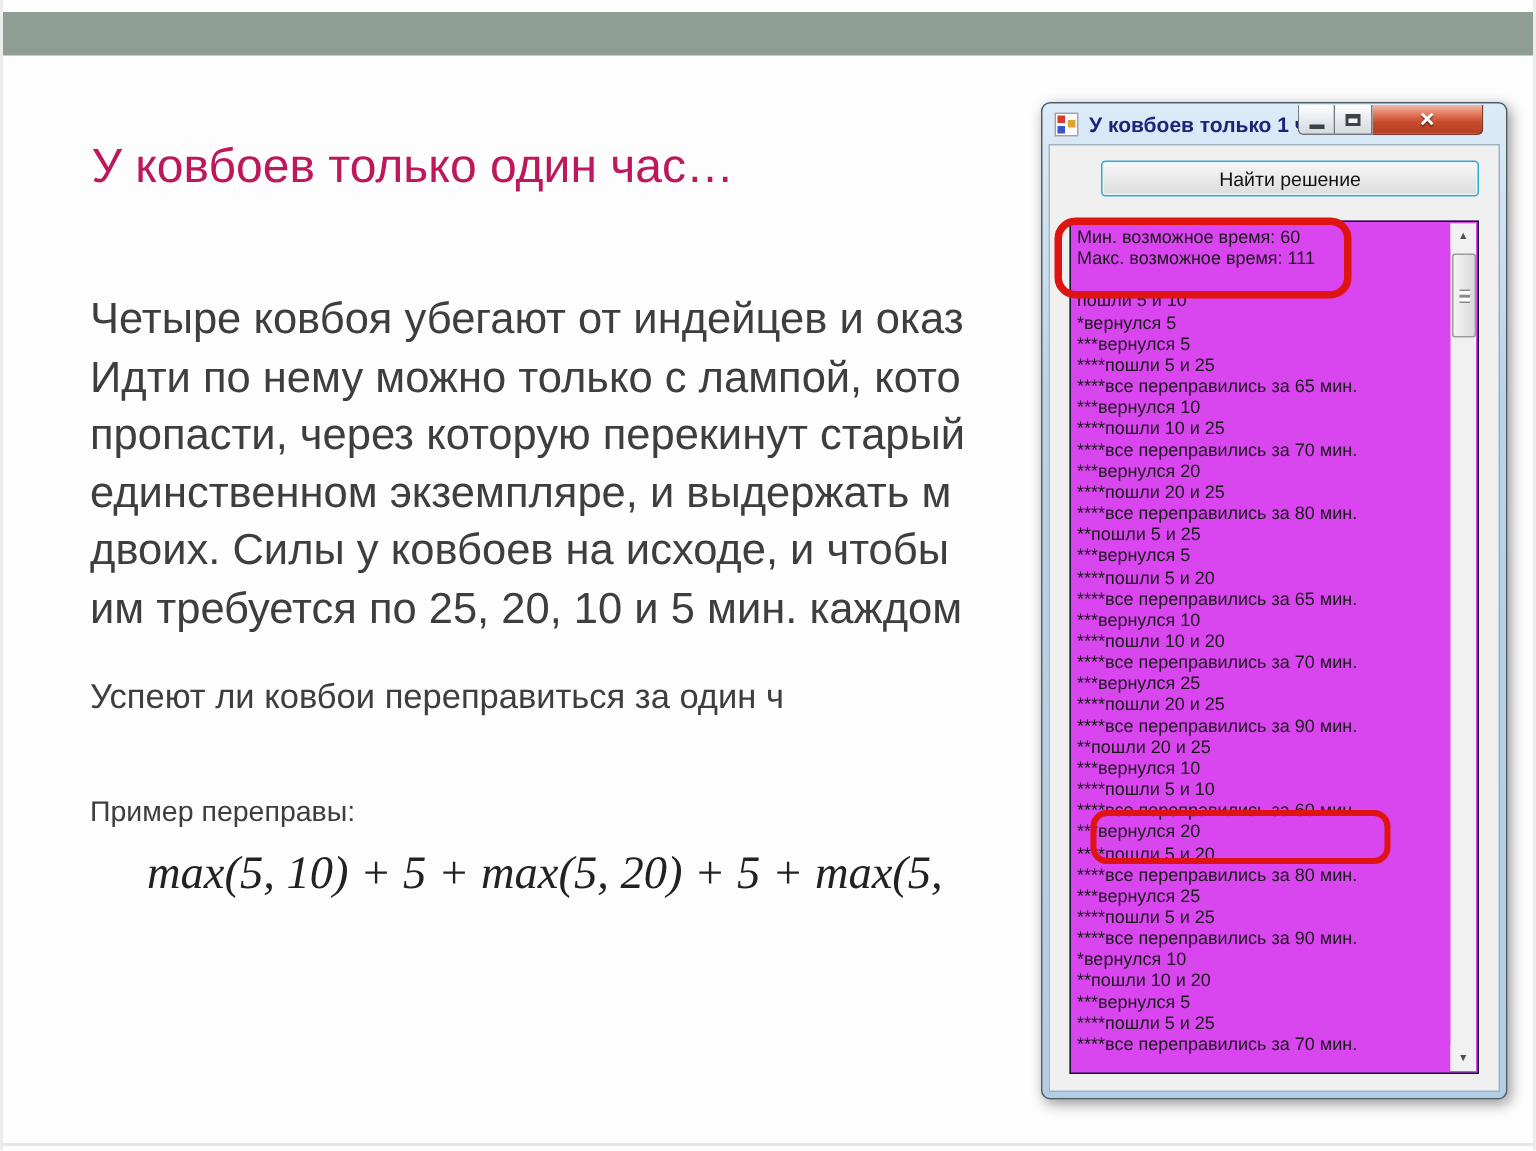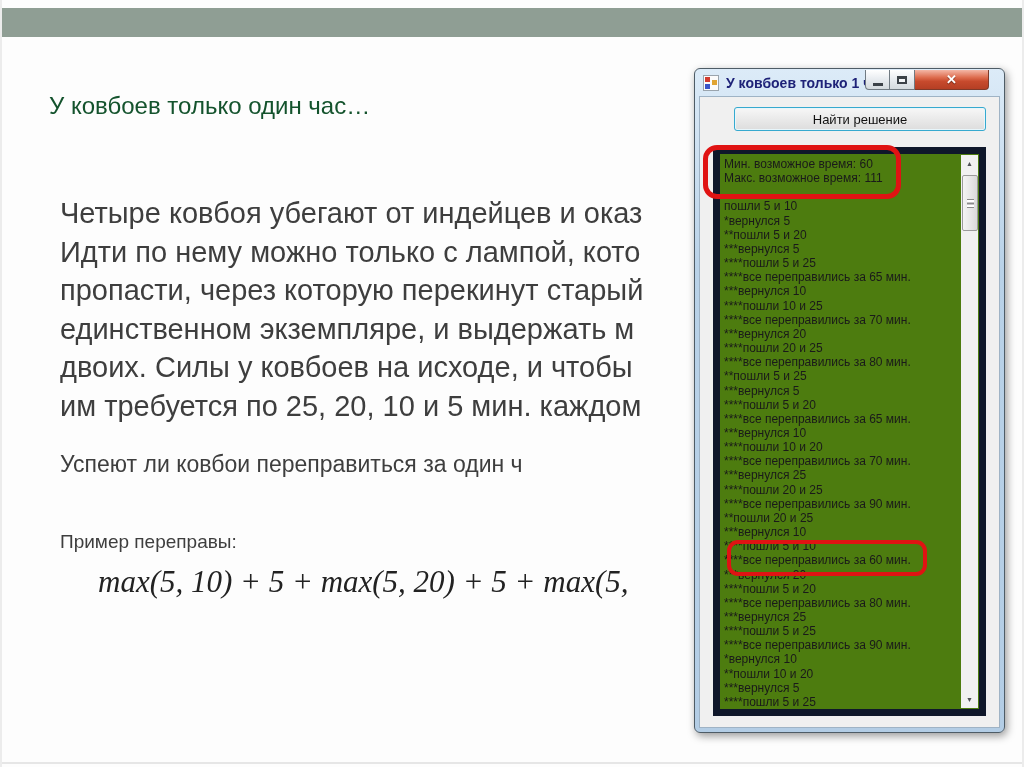--- a/index.html
+++ b/index.html
@@ -1,21 +1,21 @@
 <!DOCTYPE html>
 <html><head>
 <meta charset="utf-8">
 <style>
   html,body{margin:0;padding:0;background:#fff;}
   #slide{position:relative;width:1024px;height:767px;background:#fdfdfd;overflow:hidden;
          font-family:"Liberation Sans",sans-serif;
          border-left:2px solid #ececec;border-right:2px solid #ececec;box-sizing:border-box;}
   #bottom-edge{position:absolute;left:0;right:0;top:762px;height:2px;background:#e6e6e6;}
   #top-band{position:absolute;left:0;top:8px;width:1024px;height:29px;background:#8f9e94;}
-  #slide-title{position:absolute;left:47px;top:92px;font-size:24px;color:#14532d;white-space:nowrap;}
+  #slide-title{position:absolute;left:59px;top:92px;font-size:32px;color:#be185d;white-space:nowrap;}
   #body-text{position:absolute;left:58px;top:194px;font-size:29px;line-height:38.5px;color:#3e3e3e;white-space:nowrap;}
   #question{position:absolute;left:58px;top:451px;font-size:23px;color:#3e3e3e;white-space:nowrap;}
   #example-label{position:absolute;left:58px;top:531px;font-size:19px;color:#3e3e3e;white-space:nowrap;}
   #formula{position:absolute;left:96px;top:564px;font-family:"Liberation Serif",serif;font-size:31px;color:#222;white-space:nowrap;font-style:italic;}
 
   
   #app-window{position:absolute;left:692px;top:68px;width:311px;height:665px;
       background:linear-gradient(#dcebf8,#b9d2e8 30%,#b3cde5);
       border:1px solid #4e5c66;border-radius:6px;box-sizing:border-box;
       box-shadow:2px 3px 9px rgba(0,0,0,.4);z-index:5;}
@@ -38,22 +38,22 @@
   .glyph-max{width:10px;height:8px;border:2px solid #3c4248;border-top-width:3px;box-sizing:border-box;background:#f4f6f8;}
   .glyph-close{color:#fff;font-size:13px;font-weight:bold;text-shadow:0 1px 1px rgba(0,0,0,.45);line-height:1;}
 
   #client-area{position:absolute;left:4px;right:4px;top:27px;bottom:4px;background:#f0f0f0;
       border:1px solid #9fb3c5;box-sizing:border-box;}
   #find-button{position:absolute;left:13px;right:13px;top:10px;height:24px;
       border:1px solid #36a9cf;border-radius:3px;box-sizing:border-box;
       background:linear-gradient(#f7f7f7,#ebebeb 45%,#dddddd);
       box-shadow:inset 0 0 0 1px #e8f6fb;
       display:flex;align-items:center;justify-content:center;font-size:13px;color:#111;cursor:default;margin-left:21px;}
-  #listbox{position:absolute;left:13px;right:13px;top:50px;bottom:11px;background:#4d7c0f;
-      border:7px solid #0f172a;box-sizing:border-box;overflow:hidden;}
+  #listbox{position:absolute;left:13px;right:13px;top:50px;bottom:11px;background:#d946ef;
+      border:1px solid #0f172a;box-sizing:border-box;overflow:hidden;}
   #list-lines{position:absolute;left:4px;top:3px;right:20px;font-size:12px;line-height:14.15px;color:#1a1a1a;}
   .list-item{white-space:nowrap;min-height:14.15px;}
   
   #scrollbar{position:absolute;top:1px;bottom:1px;right:1px;width:17px;background:#f1f1f1;}
   .scroll-arrow{position:absolute;left:0;width:17px;height:17px;display:flex;align-items:center;justify-content:center;
       font-size:7px;color:#4e5055;background:#f1f1f1;}
   #scroll-up{top:0;}
   #scroll-down{bottom:0;}
   #scroll-thumb{position:absolute;left:1px;top:20px;width:14px;height:54px;border:1px solid #9b9b9b;border-radius:2px;
       background:linear-gradient(90deg,#f4f4f4,#e6e6e6 55%,#d9d9d9);display:flex;align-items:center;justify-content:center;}
@@ -114,21 +114,20 @@
       <div id="find-button">Найти решение</div>
 
       <div id="listbox">
         <div id="list-lines">
 
         <div class="list-item">Мин. возможное время:  60</div>
             <div class="list-item">Макс. возможное время: 111</div>
             <div class="list-item">&nbsp;</div>
             <div class="list-item">пошли 5 и 10</div>
             <div class="list-item">*вернулся 5</div>
-            <div class="list-item">**пошли 5 и 20</div>
             <div class="list-item">***вернулся 5</div>
             <div class="list-item">****пошли 5 и 25</div>
             <div class="list-item">****все переправились за 65 мин.</div>
             <div class="list-item">***вернулся 10</div>
             <div class="list-item">****пошли 10 и 25</div>
             <div class="list-item">****все переправились за 70 мин.</div>
             <div class="list-item">***вернулся 20</div>
             <div class="list-item">****пошли 20 и 25</div>
             <div class="list-item">****все переправились за 80 мин.</div>
             <div class="list-item">**пошли 5 и 25</div>

